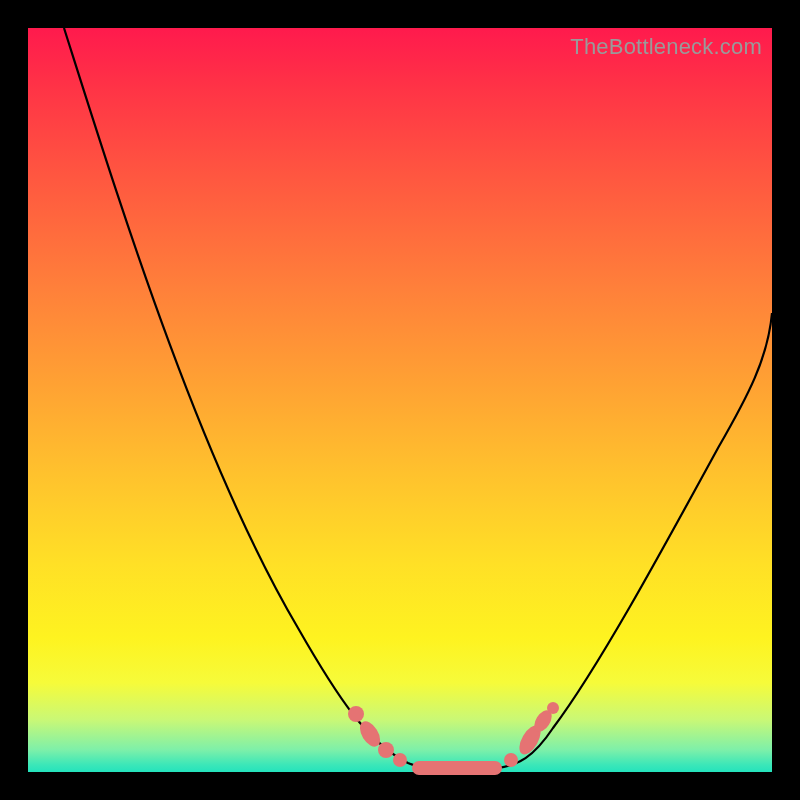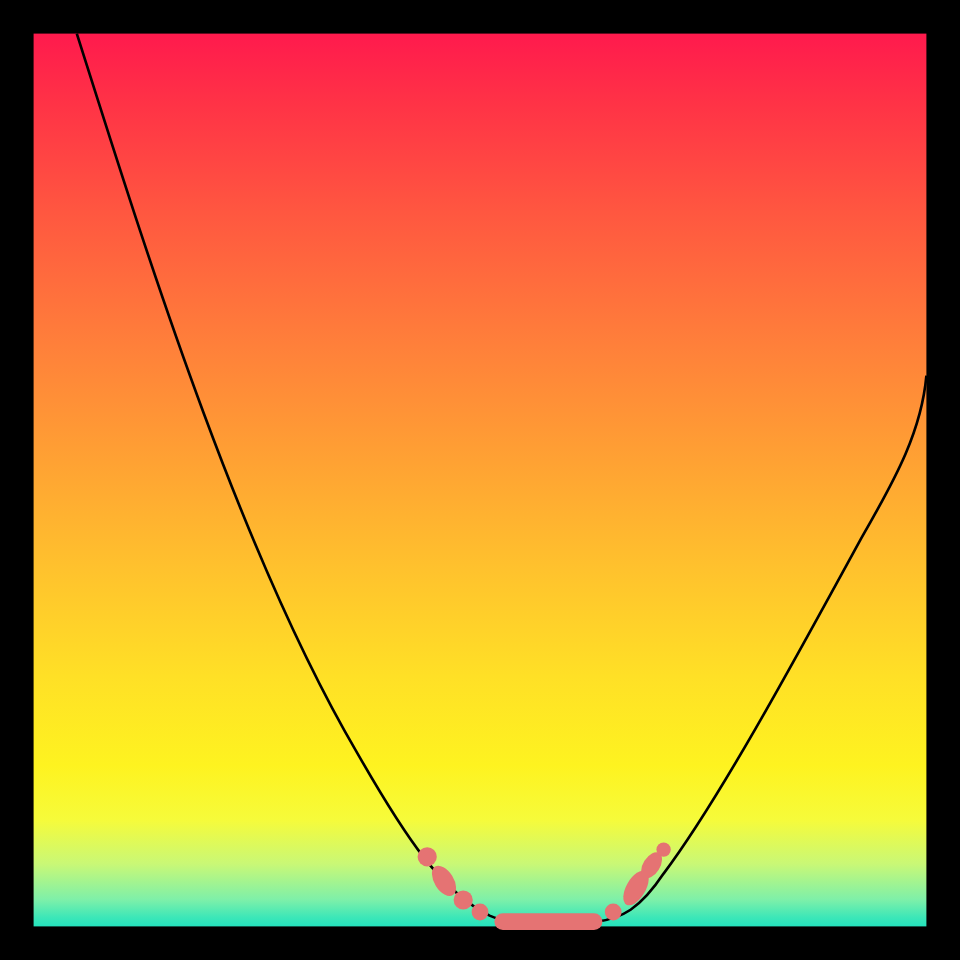--- a/index.html
+++ b/index.html
@@ -63,20 +63,21 @@
   .pill {
     fill: #e57373;
     stroke: none;
   }
 </style>
 </head>
 <body>
 
 <div class="frame">
 
+  <div class="watermark">TheBottleneck.com</div>
 
   <svg class="curve" viewBox="0 0 744 744">
     <path class="curve-path" d="M 36 0
              C 90 170, 170 430, 270 600
              C 310 670, 340 715, 380 735
              C 400 744, 440 744, 470 740
              C 490 737, 505 730, 525 700
              C 570 640, 630 530, 690 420
              C 720 368, 740 330, 744 285"></path>
 

